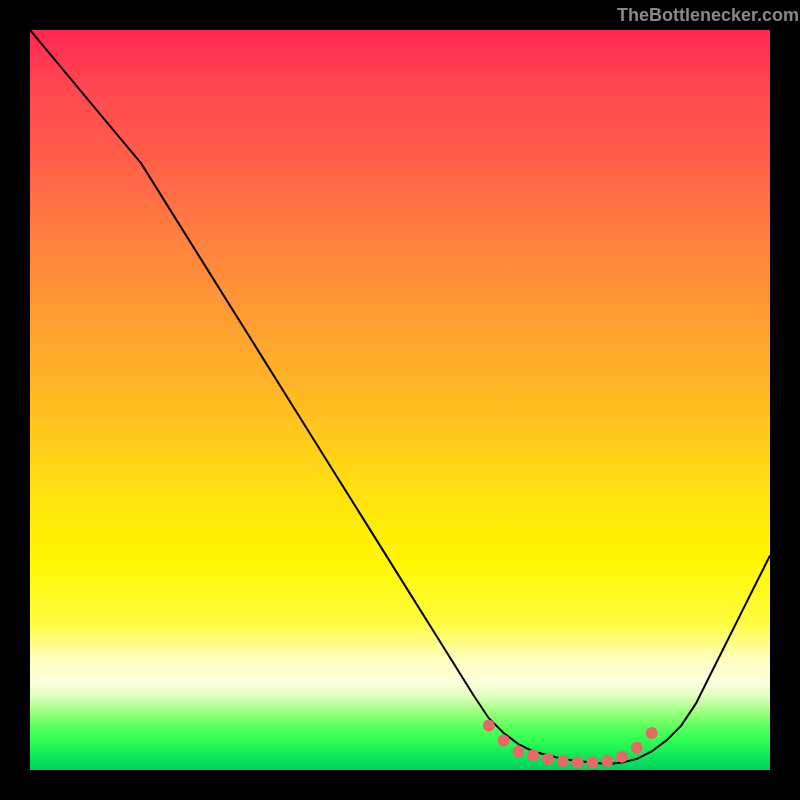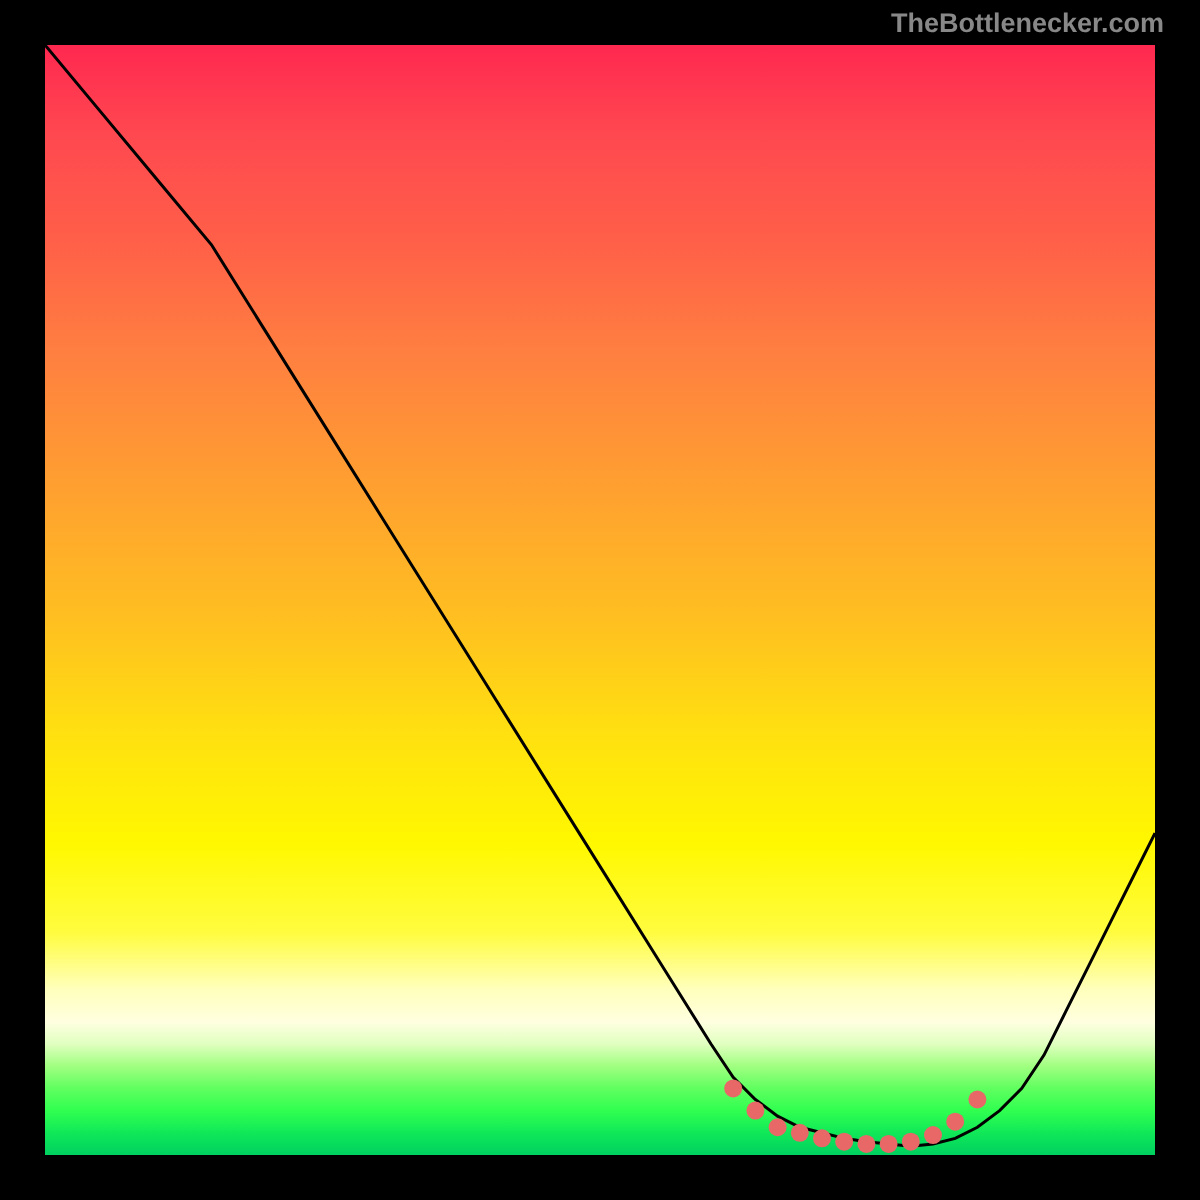--- a/index.html
+++ b/index.html
@@ -10,21 +10,21 @@
     body {
       width: 800px;
       height: 800px;
       background: #000;
       position: relative;
       font-family: Arial, sans-serif;
     }
     .watermark {
       position: absolute;
       top: 5px;
-      right: 24px;
+      right: 1px;
       color: #888;
       font-size: 18px;
       font-weight: bold;
       z-index: 10;
     }
     .chart-container {
       position: absolute;
       top: 30px;
       left: 30px;
       width: 740px;

